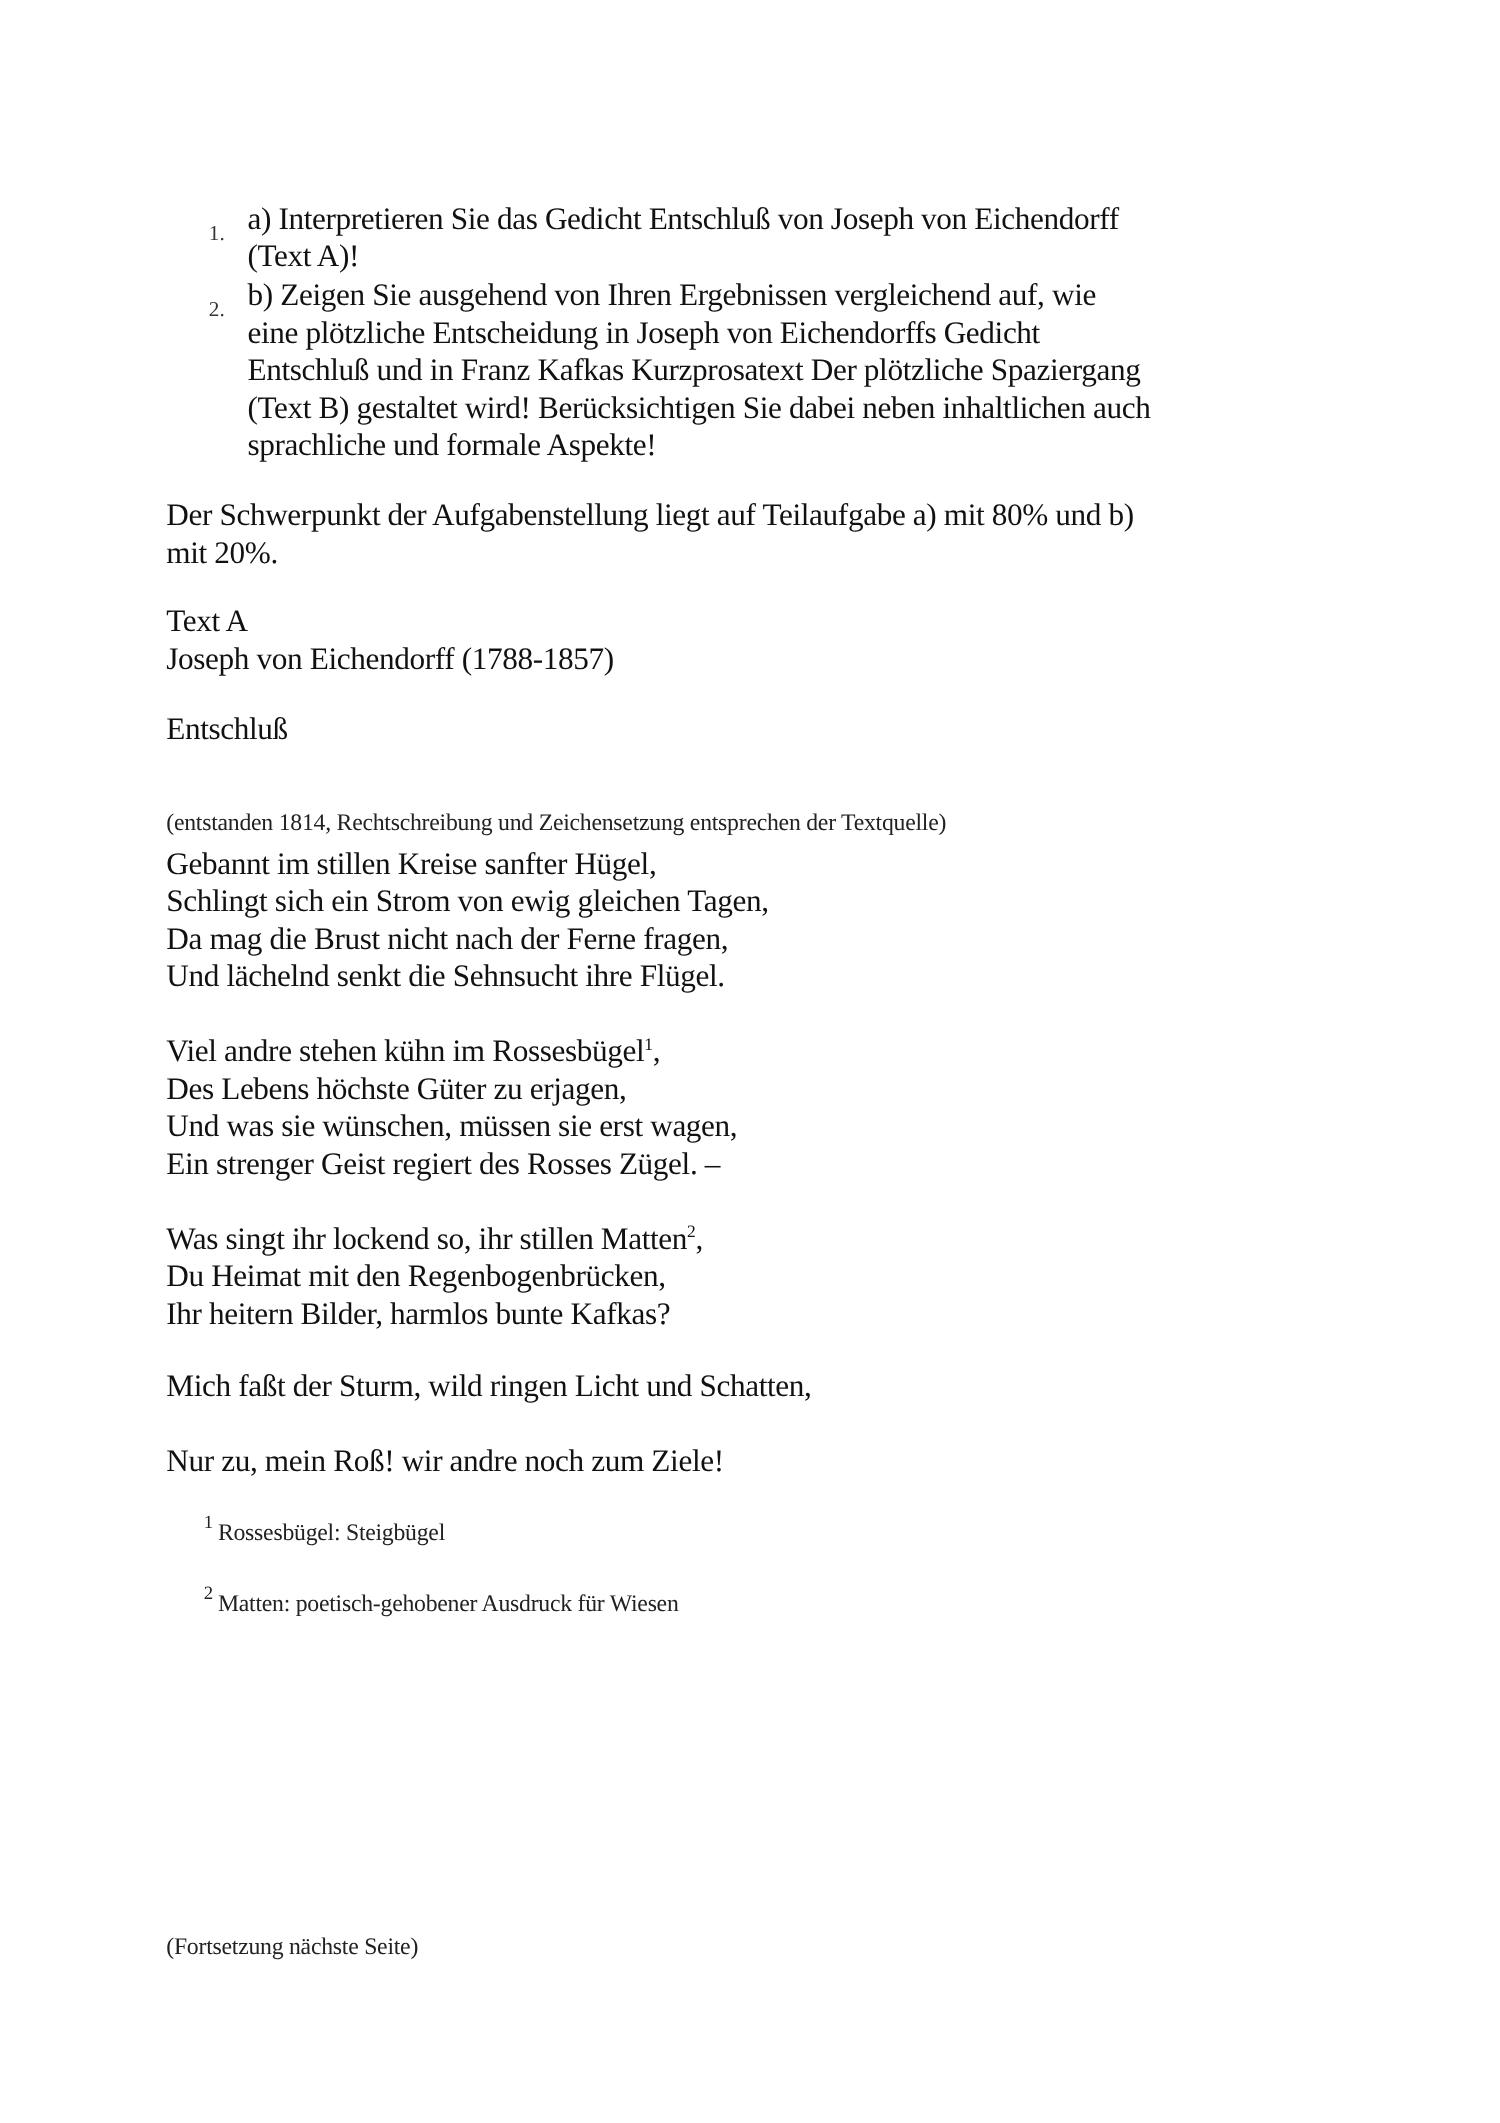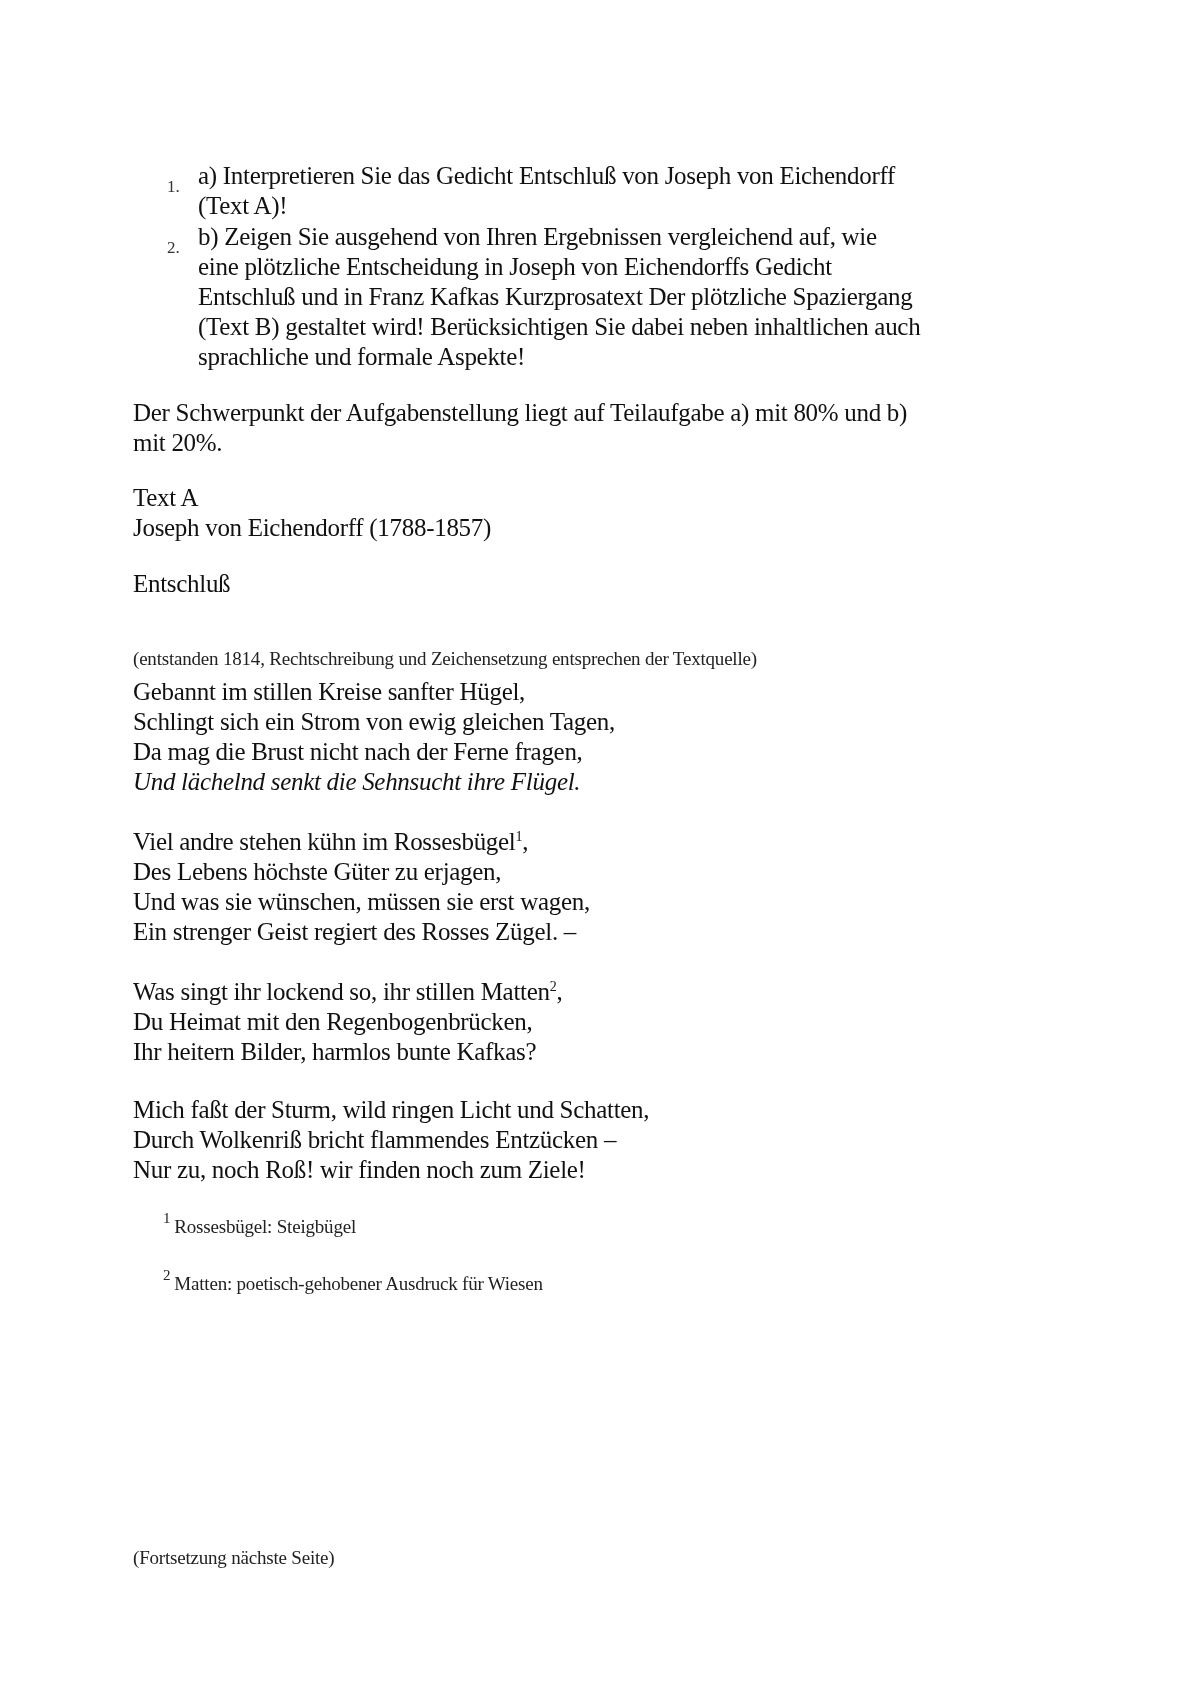--- a/index.html
+++ b/index.html
@@ -34,32 +34,31 @@
   <span class="t" style="left:133px; top:482px;">Text A</span>
   <span class="t" style="left:133px; top:512px;">Joseph von Eichendorff (1788-1857)</span>
 
   <span class="t" style="left:133px; top:568px;">Entschluß</span>
 
   <span class="t small" style="left:133px; top:623px;margin-top:20px;">(entstanden 1814, Rechtschreibung und Zeichensetzung entsprechen der Textquelle)</span>
 
   <span class="t" style="left:133px; top:676px;">Gebannt im stillen Kreise sanfter Hügel,</span>
   <span class="t" style="left:133px; top:706px;">Schlingt sich ein Strom von ewig gleichen Tagen,</span>
   <span class="t" style="left:133px; top:736px;">Da mag die Brust nicht nach der Ferne fragen,</span>
-  <span class="t" style="left:133px; top:766px;font-style:italic;">Und lächelnd senkt die Sehnsucht ihre Flügel.</span>
+  <span class="t" style="left:133px; top:766px;">Und lächelnd senkt die Sehnsucht ihre Flügel.</span>
 
   <span class="t" style="left:133px; top:826px;"><span>Viel andre stehen kühn im Rossesbügel</span><sup>1</sup><span>,</span></span>
   <span class="t" style="left:133px; top:856px;">Des Lebens höchste Güter zu erjagen,</span>
   <span class="t" style="left:133px; top:886px;">Und was sie wünschen, müssen sie erst wagen,</span>
   <span class="t" style="left:133px; top:916px;">Ein strenger Geist regiert des Rosses Zügel. –</span>
 
   <span class="t" style="left:133px; top:976px;"><span>Was singt ihr lockend so, ihr stillen Matten</span><sup>2</sup><span>,</span></span>
   <span class="t" style="left:133px; top:1006px;text-align:center;">Du Heimat mit den Regenbogenbrücken,</span>
   <span class="t" style="left:133px; top:1036px;">Ihr heitern Bilder, harmlos bunte Kafkas?</span>
 
   <span class="t" style="left:133px; top:1094px;">Mich faßt der Sturm, wild ringen Licht und Schatten,</span>
-  <span class="t" style="left:133px; top:1124px;">Durch Wolkenriß bricht flammendes Entzücken –</span>
-  <span class="t" style="left:133px; top:1154px;">Nur zu, noch Roß! wir finden noch zum Ziele!</span>
+  <span class="t" style="left:133px; top:1154px;">Nur zu, mein Roß! wir andre noch zum Ziele!</span>
 
   <span class="t small" style="left:163px; top:1211px;"><span class="fn-sup">1</span><span>Rossesbügel: Steigbügel</span></span>
   <span class="t small" style="left:163px; top:1268px;"><span class="fn-sup">2</span><span>Matten: poetisch-gehobener Ausdruck für Wiesen</span></span>
 
   <span class="t small" style="left:133px; top:1542px;">(Fortsetzung nächste Seite)</span>
 </div>
 
 </body></html>

